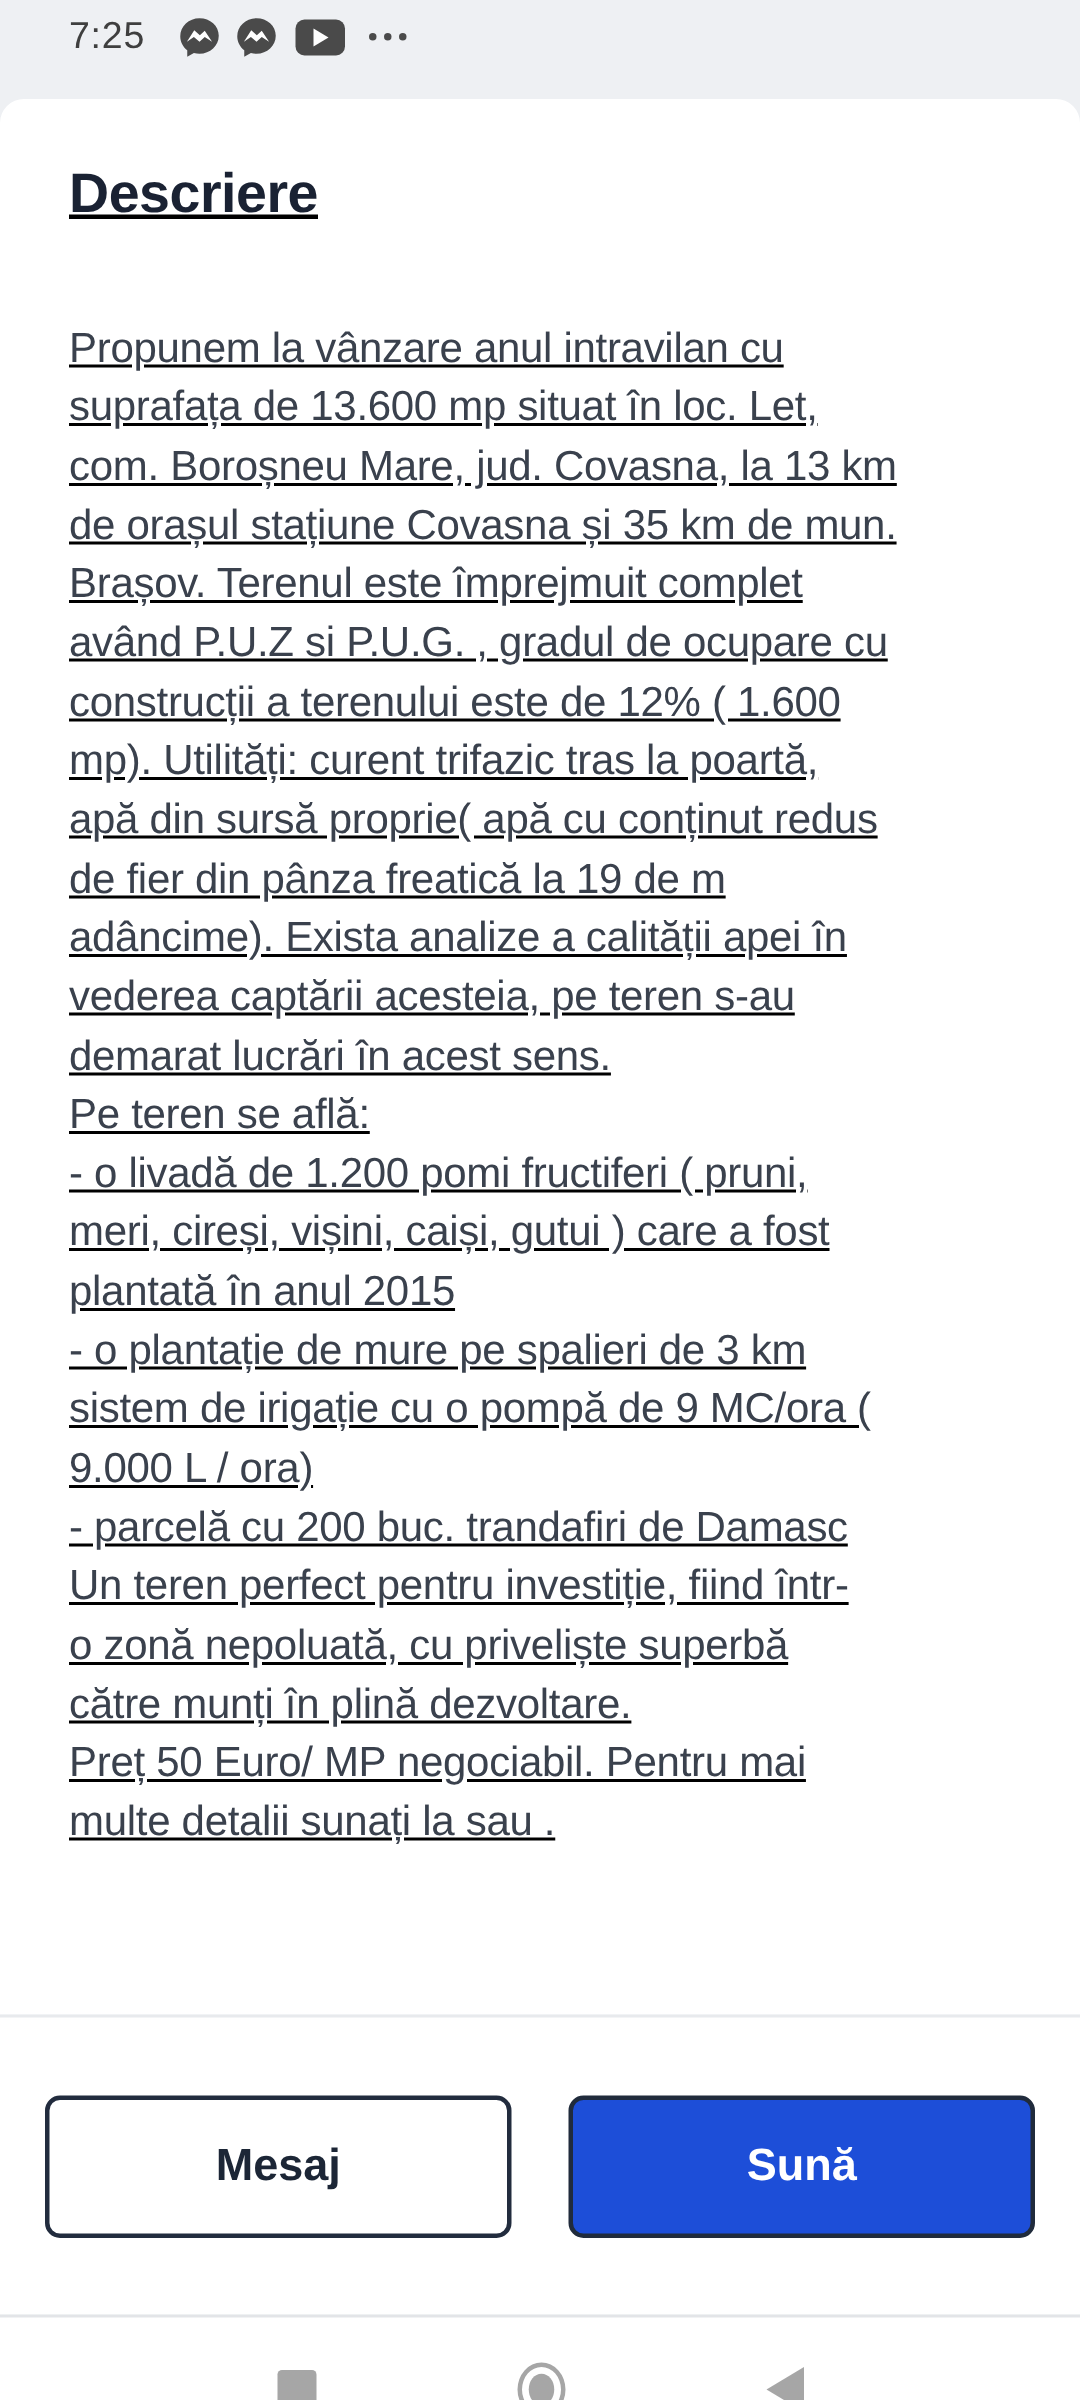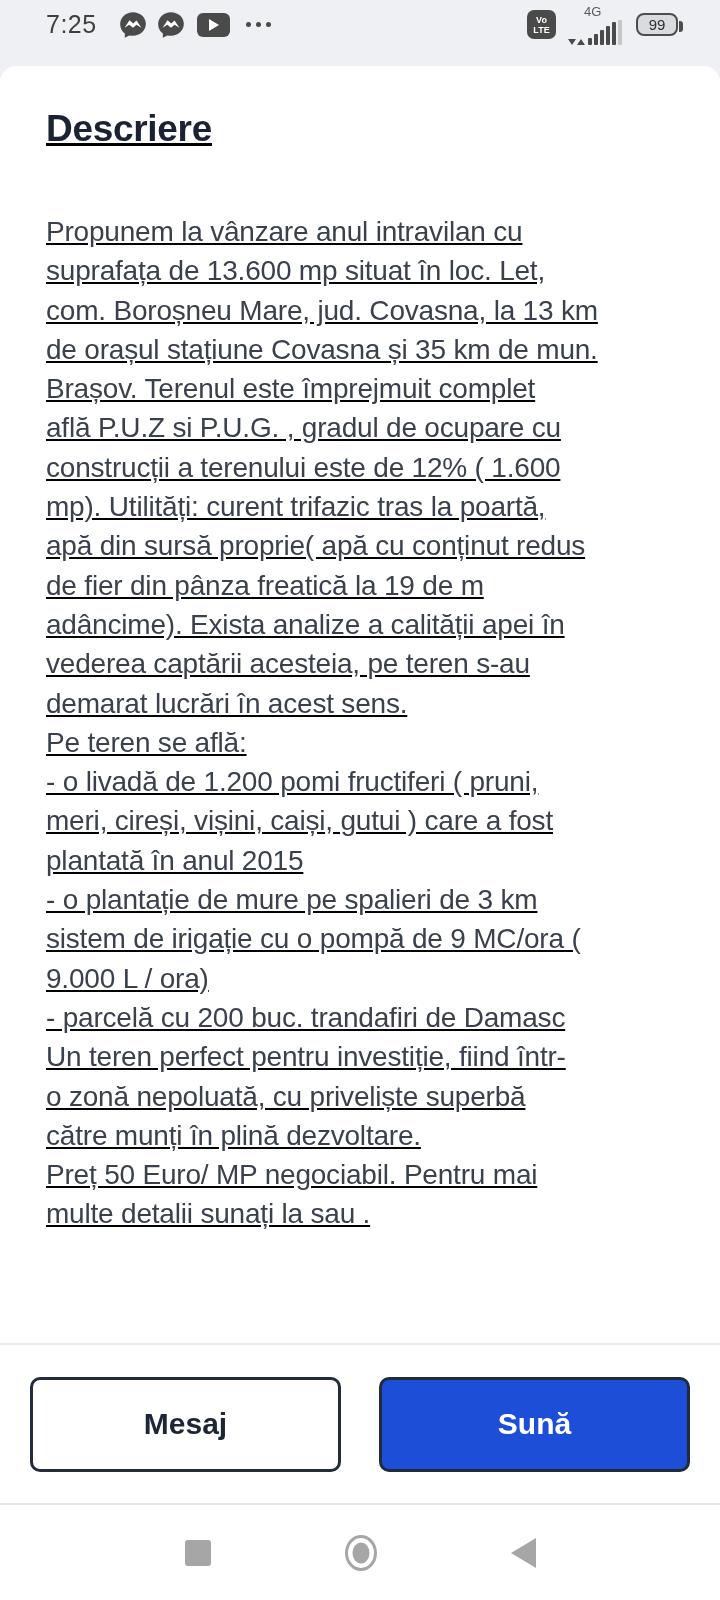--- a/index.html
+++ b/index.html
@@ -43,21 +43,21 @@
     width:720px; height:1277px; background:#ffffff; border-radius:16px 16px 0 0;
     padding:42px 46px 0 46px;
     text-decoration:underline;
   }
   .page-title { font-size:37px; font-weight:bold; color:#1a2233; letter-spacing:-0.3px; }
   .desc { margin-top:62px; }
   .desc div { font-size:28px; line-height:39.3px; color:#3a414d; white-space:nowrap; letter-spacing:-0.2px; }
 
   
   .action-bar {
-    height:160px; background:#ffffff; border-top:2px solid #e8eaed;
+    height:200px; background:#ffffff; border-top:2px solid #e8eaed;
     display:flex; align-items:center; gap:38px; padding:0 30px;
   }
   .btn { flex:1; height:95px; border-radius:10px; font-family:"Liberation Sans",sans-serif;
     font-size:30px; font-weight:bold; cursor:pointer; }
   .btn-outline { background:#ffffff; border:3.5px solid #222c3e; color:#1c2636; }
   .btn-solid { background:#1d4ed8; border:3.5px solid #202b3c; color:#ffffff; }
 
   
   .nav-bar {
     height:97px; background:#ffffff; border-top:2px solid #e3e5e8;
@@ -90,58 +90,31 @@
       </span>
       <span class="yt-badge">
           <span class="yt-tri"></span>
         </span>
       <span class="dots">
           <i></i>
           <i></i>
           <i></i>
         </span>
     </div>
-    <div class="sb-right">
-      <span class="volte">
-        <span>Vo</span>
-        <span>LTE</span>
-      </span>
-      <span class="net">
-        <span class="net-4g">4G</span>
-        <span class="net-row">
-          <span class="net-arrows">
-              <i class="arr-dn"></i>
-              <i class="arr-up"></i>
-            </span>
-          <span class="bars">
-            <i class="b1"></i>
-              <i class="b2"></i>
-              <i class="b3"></i>
-              <i class="b4"></i>
-              <i class="b5"></i>
-              <i class="b6"></i>
-          </span>
-        </span>
-      </span>
-      <span class="battery">
-        <span class="batt-num">99</span>
-        <span class="batt-nub"></span>
-      </span>
-    </div>
   </div>
 
   <div class="card">
     <h1 class="page-title">Descriere</h1>
     <div class="desc">
         <div>Propunem la vânzare anul intravilan cu</div>
         <div>suprafața de 13.600 mp situat în loc. Let,</div>
         <div>com. Boroșneu Mare, jud. Covasna, la 13 km</div>
         <div>de orașul stațiune Covasna și 35 km de mun.</div>
         <div>Brașov. Terenul este împrejmuit complet</div>
-        <div>află P.U.Z si P.U.G. , gradul de ocupare cu</div>
+        <div>având P.U.Z si P.U.G. , gradul de ocupare cu</div>
         <div>construcții a terenului este de 12% ( 1.600</div>
         <div>mp). Utilități: curent trifazic tras la poartă,</div>
         <div>apă din sursă proprie( apă cu conținut redus</div>
         <div>de fier din pânza freatică la 19 de m</div>
         <div>adâncime). Exista analize a calității apei în</div>
         <div>vederea captării acesteia, pe teren s-au</div>
         <div>demarat lucrări în acest sens.</div>
         <div>Pe teren se află:</div>
         <div>- o livadă de 1.200 pomi fructiferi ( pruni,</div>
         <div>meri, cireși, vișini, caiși, gutui ) care a fost</div>

